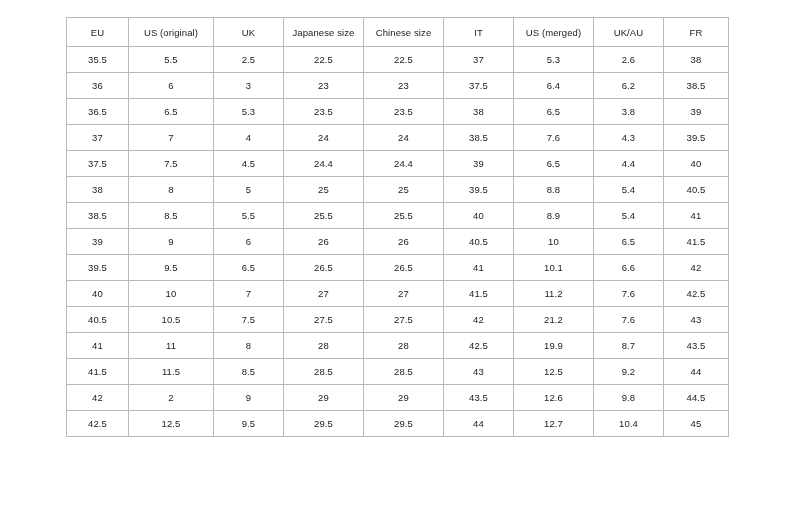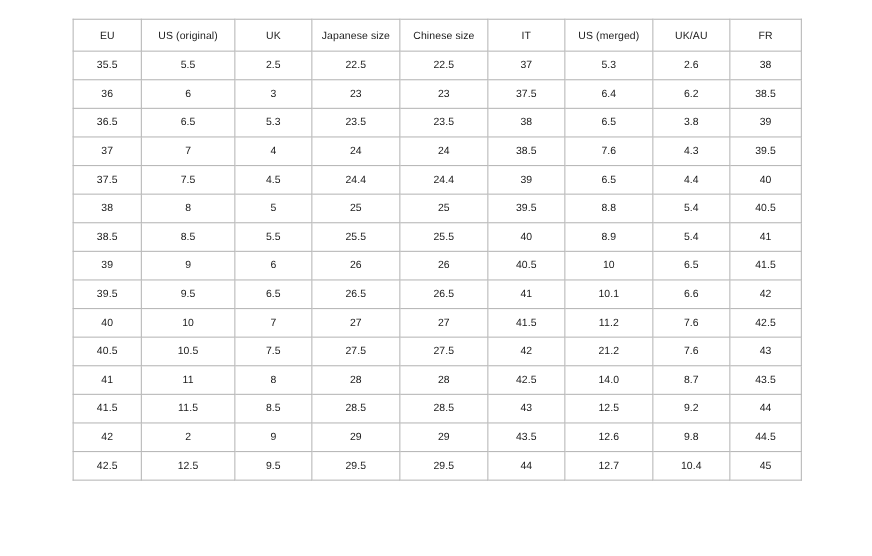--- a/index.html
+++ b/index.html
@@ -209,21 +209,21 @@
             <td>7.6</td>
             <td>43</td>
           </tr>
           <tr>
             <td>41</td>
             <td>11</td>
             <td>8</td>
             <td>28</td>
             <td>28</td>
             <td>42.5</td>
-            <td>14.0</td>
+            <td>19.9</td>
             <td>8.7</td>
             <td>43.5</td>
           </tr>
           <tr>
             <td>41.5</td>
             <td>11.5</td>
             <td>8.5</td>
             <td>28.5</td>
             <td>28.5</td>
             <td>43</td>

